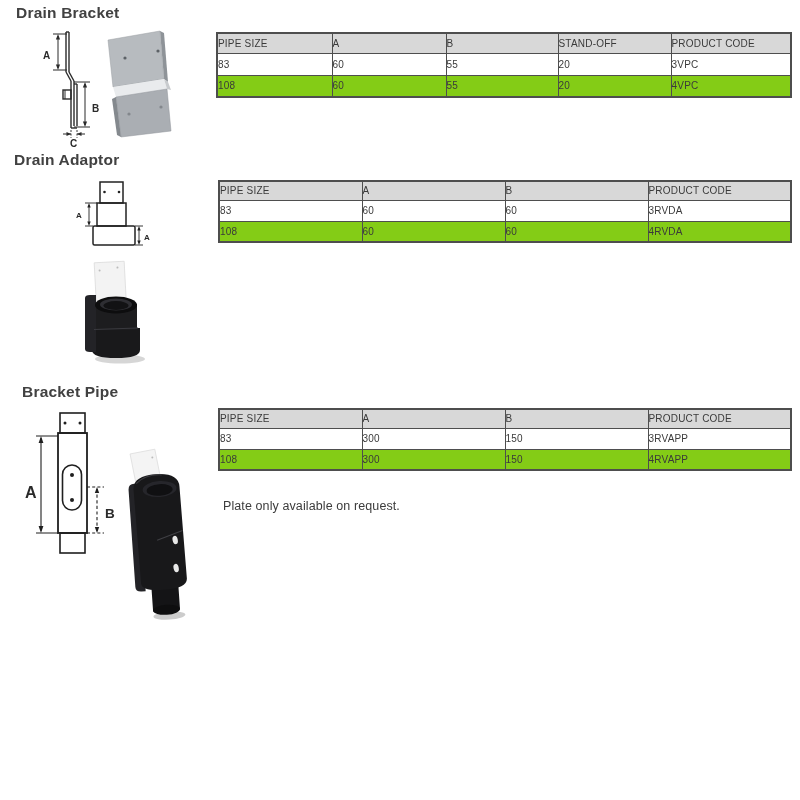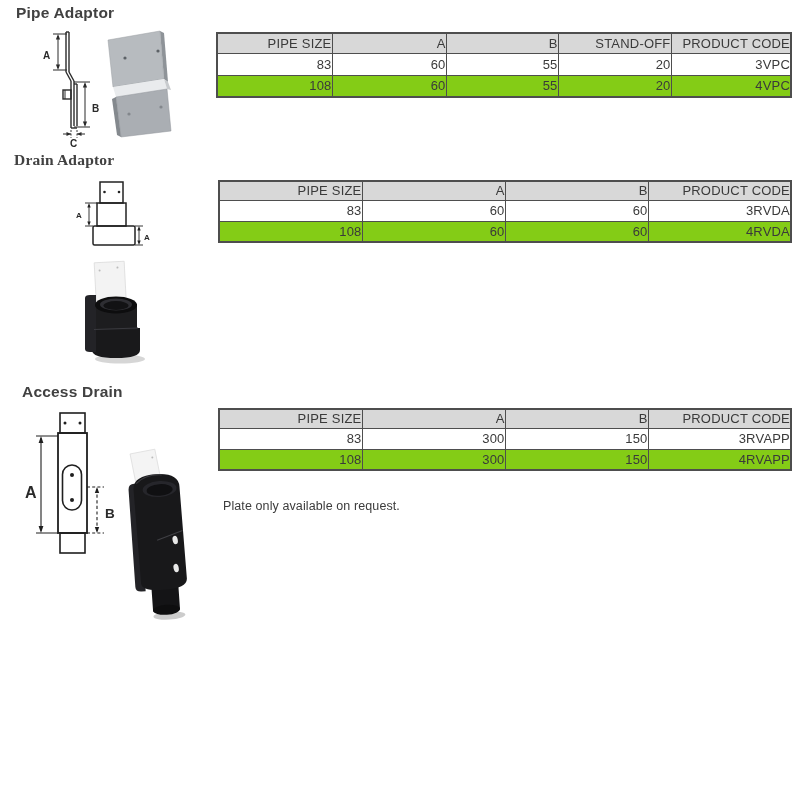--- a/index.html
+++ b/index.html
@@ -11,43 +11,43 @@
     position:absolute;
     font-size:15.5px; font-weight:bold; color:#414141; letter-spacing:0.2px;
   }
 
   .spec-table {
     position:absolute; border-collapse:collapse; table-layout:fixed;
     border:2px solid #4e4e4e;
   }
   .spec-table td {
     border:1px solid #4e4e4e;
-    text-align:right; vertical-align:middle;
-    font-size:13px; color:#3a3a3a; letter-spacing:0.2px;
+    text-align:left; vertical-align:middle;
+    font-size:10px; color:#3a3a3a; letter-spacing:0.2px;
     padding:0; background:#ffffff;
   }
   .spec-table tr.hdr td { background:#d8d8d8; height:20px; }
   .spec-table tr.alt td { background:#84cc16; }
   .t1 tr.row td { height:22px; }
   .t2 tr.row td, .t3 tr.row td { height:21px; }
   .t2 tr.hdr td, .t3 tr.hdr td { height:19px; }
 
   .note {
     position:absolute; font-size:12.5px; color:#3b3b3b; letter-spacing:0.1px;
   }
 
   .diagram, .product { position:absolute; }
   svg text { font-family:"Liberation Sans", sans-serif; fill:#2a2a2a; font-weight:bold; }
 </style>
 </head>
 <body>
 
 <div class="page">
 
-  <div class="section-title" style="left:16px; top:4px;">Pipe Adaptor</div>
+  <div class="section-title" style="left:16px; top:4px;">Drain Bracket</div>
 
   <svg class="diagram" style="left:38px; top:26px;" width="78" height="122" viewBox="0 0 78 122">
 
     <line x1="15" y1="8" x2="29" y2="8" stroke="#2a2a2a" stroke-width="1"></line>
     <line x1="15" y1="44" x2="29" y2="44" stroke="#2a2a2a" stroke-width="1"></line>
     <line x1="20" y1="10" x2="20" y2="42" stroke="#2a2a2a" stroke-width="1"></line>
     <polygon points="20,8 17.9,13.5 22.1,13.5" fill="#2a2a2a"></polygon>
     <polygon points="20,44 17.9,38.5 22.1,38.5" fill="#2a2a2a"></polygon>
     <text x="5" y="33" font-size="10">A</text>
 
@@ -122,21 +122,21 @@
     <tr class="row alt">
       <td>108</td>
       <td>60</td>
       <td>55</td>
       <td>20</td>
       <td>4VPC</td>
     </tr>
   </tbody>
     </table>
 
-  <div class="section-title" style="left:14px; top:151px;font-family:Liberation Serif, serif;">Drain Adaptor</div>
+  <div class="section-title" style="left:14px; top:151px;">Drain Adaptor</div>
 
   <svg class="diagram" style="left:58px; top:172px;" width="94" height="80" viewBox="0 0 94 80">
     <rect x="42" y="10" width="23" height="21" fill="none" stroke="#222" stroke-width="1.5"></rect>
     <circle cx="46.5" cy="20" r="1.3" fill="#222"></circle>
     <circle cx="61" cy="20" r="1.3" fill="#222"></circle>
     <rect x="39" y="31" width="29" height="23" fill="none" stroke="#222" stroke-width="1.5"></rect>
     <rect x="35" y="54" width="42" height="19" rx="1.5" fill="none" stroke="#222" stroke-width="1.5"></rect>
 
     <line x1="27" y1="31" x2="39" y2="31" stroke="#222" stroke-width="0.9"></line>
     <line x1="27" y1="54" x2="35" y2="54" stroke="#222" stroke-width="0.9"></line>
@@ -191,21 +191,21 @@
     </tr>
     <tr class="row alt">
       <td>108</td>
       <td>60</td>
       <td>60</td>
       <td>4RVDA</td>
     </tr>
   </tbody>
     </table>
 
-  <div class="section-title" style="left:22px; top:383px;">Access Drain</div>
+  <div class="section-title" style="left:22px; top:383px;">Bracket Pipe</div>
 
   <svg class="diagram" style="left:25px; top:405px;" width="92" height="155" viewBox="0 0 92 155">
     <rect x="35" y="8" width="25" height="20" fill="none" stroke="#1f1f1f" stroke-width="1.6"></rect>
     <circle cx="40" cy="18" r="1.5" fill="#1f1f1f"></circle>
     <circle cx="55" cy="18" r="1.5" fill="#1f1f1f"></circle>
     <rect x="33" y="28" width="29" height="100" fill="none" stroke="#1f1f1f" stroke-width="1.8"></rect>
     <rect x="37.5" y="60" width="19" height="45" rx="9.5" fill="none" stroke="#1f1f1f" stroke-width="1.6"></rect>
     <circle cx="47" cy="70" r="2" fill="#1f1f1f"></circle>
     <circle cx="47" cy="95" r="2" fill="#1f1f1f"></circle>
     <rect x="35" y="128" width="25" height="20" fill="none" stroke="#1f1f1f" stroke-width="1.6"></rect>

